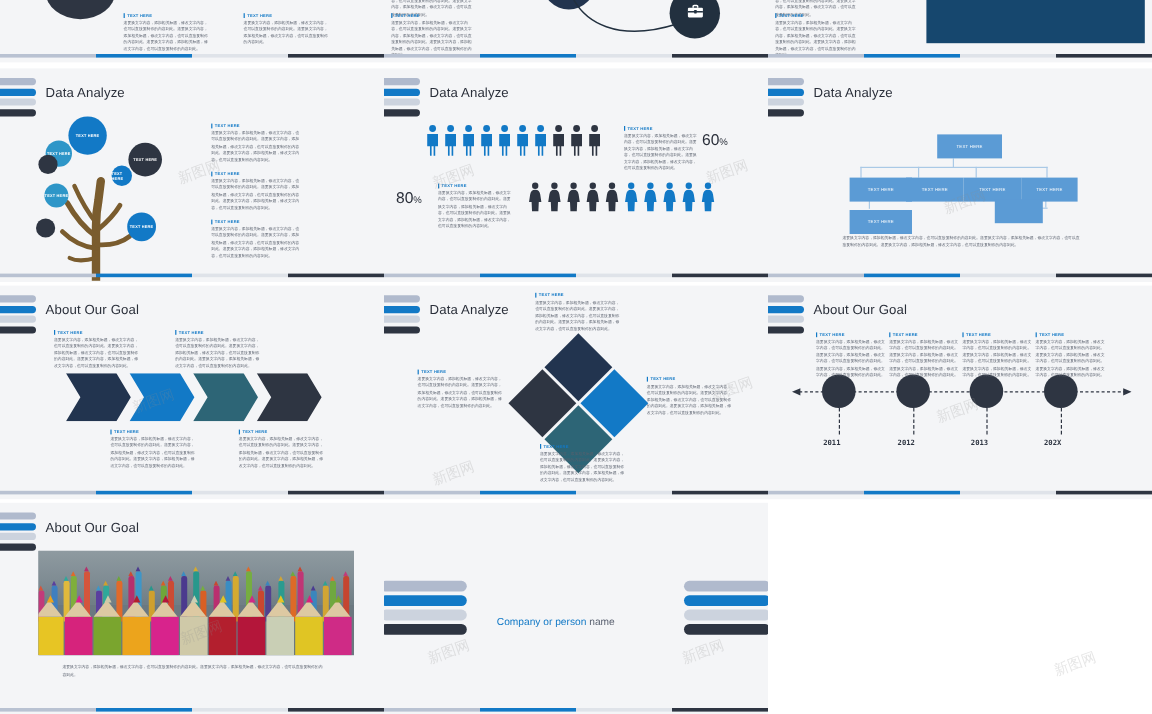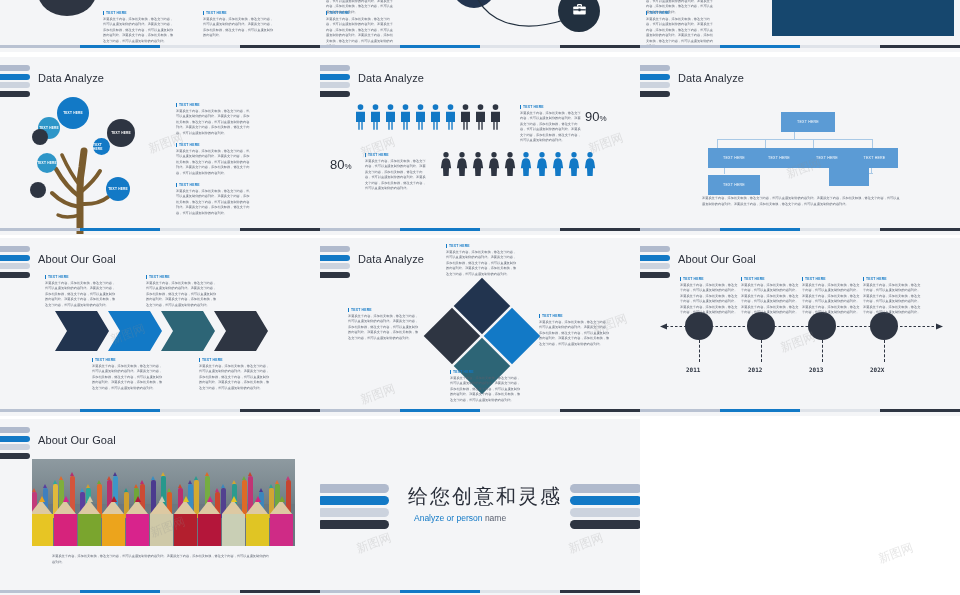--- a/index.html
+++ b/index.html
@@ -262,21 +262,21 @@
             <circle cx="6" cy="3.2" r="3.1" fill="#2e3542"></circle>
             <path d="M1.1 8.2h9.8v11.2H8.4V28H6.9v-8.6H5.1V28H3.6v-8.6H1.1z" fill="#2e3542"></path>
           </svg>
         </div>
 
       <div class="tb" style="left:200px;top:48px;width:62px;">
         <div class="th">TEXT HERE</div>
         <div class="tp">递要换文字内容，添加相关标题，修改文字内容，也可以直接复制你的内容到此。递要换文字内容，添加相关标题，修改文字内容，也可以直接复制你的内容到此。递要换文字内容，添加相关标题，修改文字内容，也可以直接复制你的内容到此。</div>
       </div>
       <div class="pct" style="left:265px;top:52px;">
-        <span>90</span><sub>%</sub>
+        <span>60</span><sub>%</sub>
       </div>
 
       <div class="pct" style="left:10px;top:100px;">
         <span>80</span><sub>%</sub>
       </div>
       <div class="tb" style="left:45px;top:96px;width:62px;">
         <div class="th">TEXT HERE</div>
         <div class="tp">递要换文字内容，添加相关标题，修改文字内容，也可以直接复制你的内容到此。递要换文字内容，添加相关标题，修改文字内容，也可以直接复制你的内容到此。递要换文字内容，添加相关标题，修改文字内容，也可以直接复制你的内容到此。</div>
       </div>
 
@@ -711,23 +711,22 @@
         <i style="background:#ccd3de;"></i>
         <i style="background:#2e3542;"></i>
       </div>
       <div class="closebars" style="left:250px;top:65px;">
         <i style="background:#b0bacd;"></i>
         <i style="background:#1279c6;"></i>
         <i style="background:#ccd3de;"></i>
         <i style="background:#2e3542;"></i>
       </div>
 
-      <div class="cn-title" style="left:88px;top:64px;">给您创意和灵感</div>
       <div class="cn-sub" style="left:94px;top:94px;">
-        <b>Analyze or person</b><span> name</span>
+        <b>Company or person</b><span> name</span>
       </div>
 
       <div class="wm" style="left:36px;top:116px;">新图网</div>
       <div class="wm" style="left:248px;top:116px;">新图网</div>
     </div>
     <div class="botstrip">
       <i class="bs1"></i>
         <i class="bs2"></i>
         <i class="bs3"></i>
         <i class="bs4"></i>

